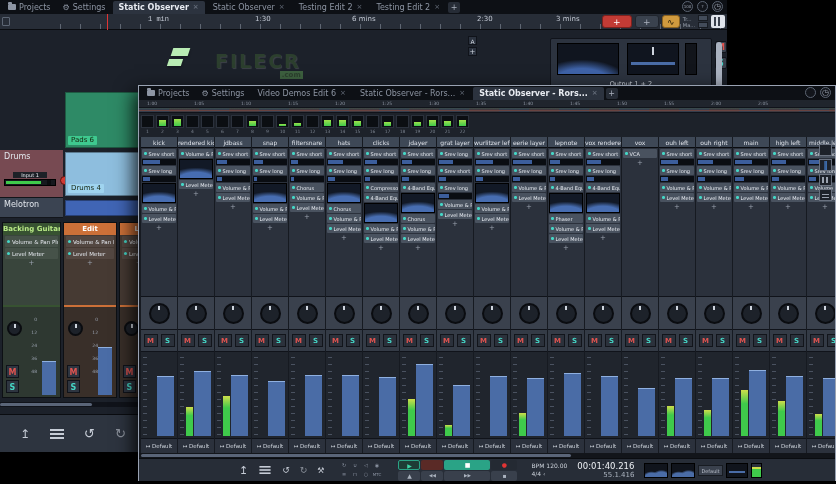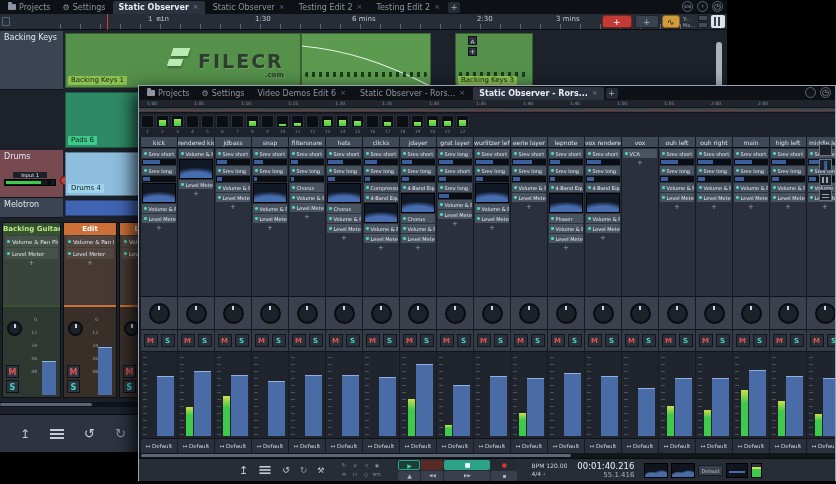--- a/index.html
+++ b/index.html
@@ -239,40 +239,30 @@
         </div>
         <div class="mixicon"></div>
       </div>
     <span class="rlabel" style="left: 148px; font-family: Liberation Mono, monospace;">1 min</span>
         <span class="rlabel" style="left: 255px;">1:30</span>
         <span class="rlabel" style="left: 352px;">6 mins</span>
         <span class="rlabel" style="left: 477px;">2:30</span>
         <span class="rlabel" style="left: 556px;">3 mins</span>
       </div>
 
-    <div class="trackrow" style="top:31px;height:59px;">
-      <div class="thead">Backing Keys</div>
-      <div class="tclips">
-        <div class="clip clip-grid" style="left:0;width:236px;background:#55914b;">
-          <span class="chip" style="background:#8cc152;">Backing Keys 1</span>
-        </div>
-        <div class="clip clip-grid" style="left:236px;width:130px;background:#5c9a50;">
-          <svg class="fadecurve" width="130" height="55" viewBox="0 0 130 55">
-            <path d="M0,12 C45,16 85,30 128,52" stroke="#ffffff" stroke-width="1.2" fill="none" opacity="0.85"></path>
-          </svg>
-          <div class="wavedots"></div>
-        </div>
-        <div class="clip clip-grid" style="left:390px;width:78px;background:#55914b;">
-          <div class="wavedots"></div>
-          <span class="chip" style="background:#8cc152;">Backing Keys 3</span>
-        </div>
-      </div>
-    </div>
     <div class="autobox">A</div>
     <div class="plusbox">+</div>
+    <div id="master">
+      <div class="thumb eqthumb"></div>
+      <div class="thumb fadthumb"></div>
+      <div class="well"></div>
+      <div class="msbtn mbtn">M</div>
+      <div class="msbtn sbtn">S</div>
+      <div class="out">Output 1 + 2</div>
+    </div>
     <div id="bvscroll"></div>
 
     <div class="trackrow" style="top:90px;height:60px;">
       <div class="tclips">
         <div class="clip clip-grid" style="left:0;width:320px;background:#2e8a66;">
           <span class="chip" style="background:#3ec98f;">Pads 6</span>
         </div>
       </div>
     </div>
 
@@ -397,21 +387,21 @@
       <span class="ticon" style="font-size:13px;opacity:.6;">↻</span>
       <span class="ticon" style="font-size:11px;">⚒</span>
     </div>
   </div>
 
   <div id="filecr">
     <div class="fico">
         <i></i>
         <i></i>
       </div>
-    <div style="position:relative;">
+    <div style="position:relative;margin-left:17px;">
       <span class="ftxt">FILECR</span>
       <span class="ftld">.com</span>
     </div>
   </div>
 
   <div class="win" id="frontwin">
     <div class="tabbar">
       <div class="menubtn">
         <span class="folder"></span>
         <span>Projects</span>

